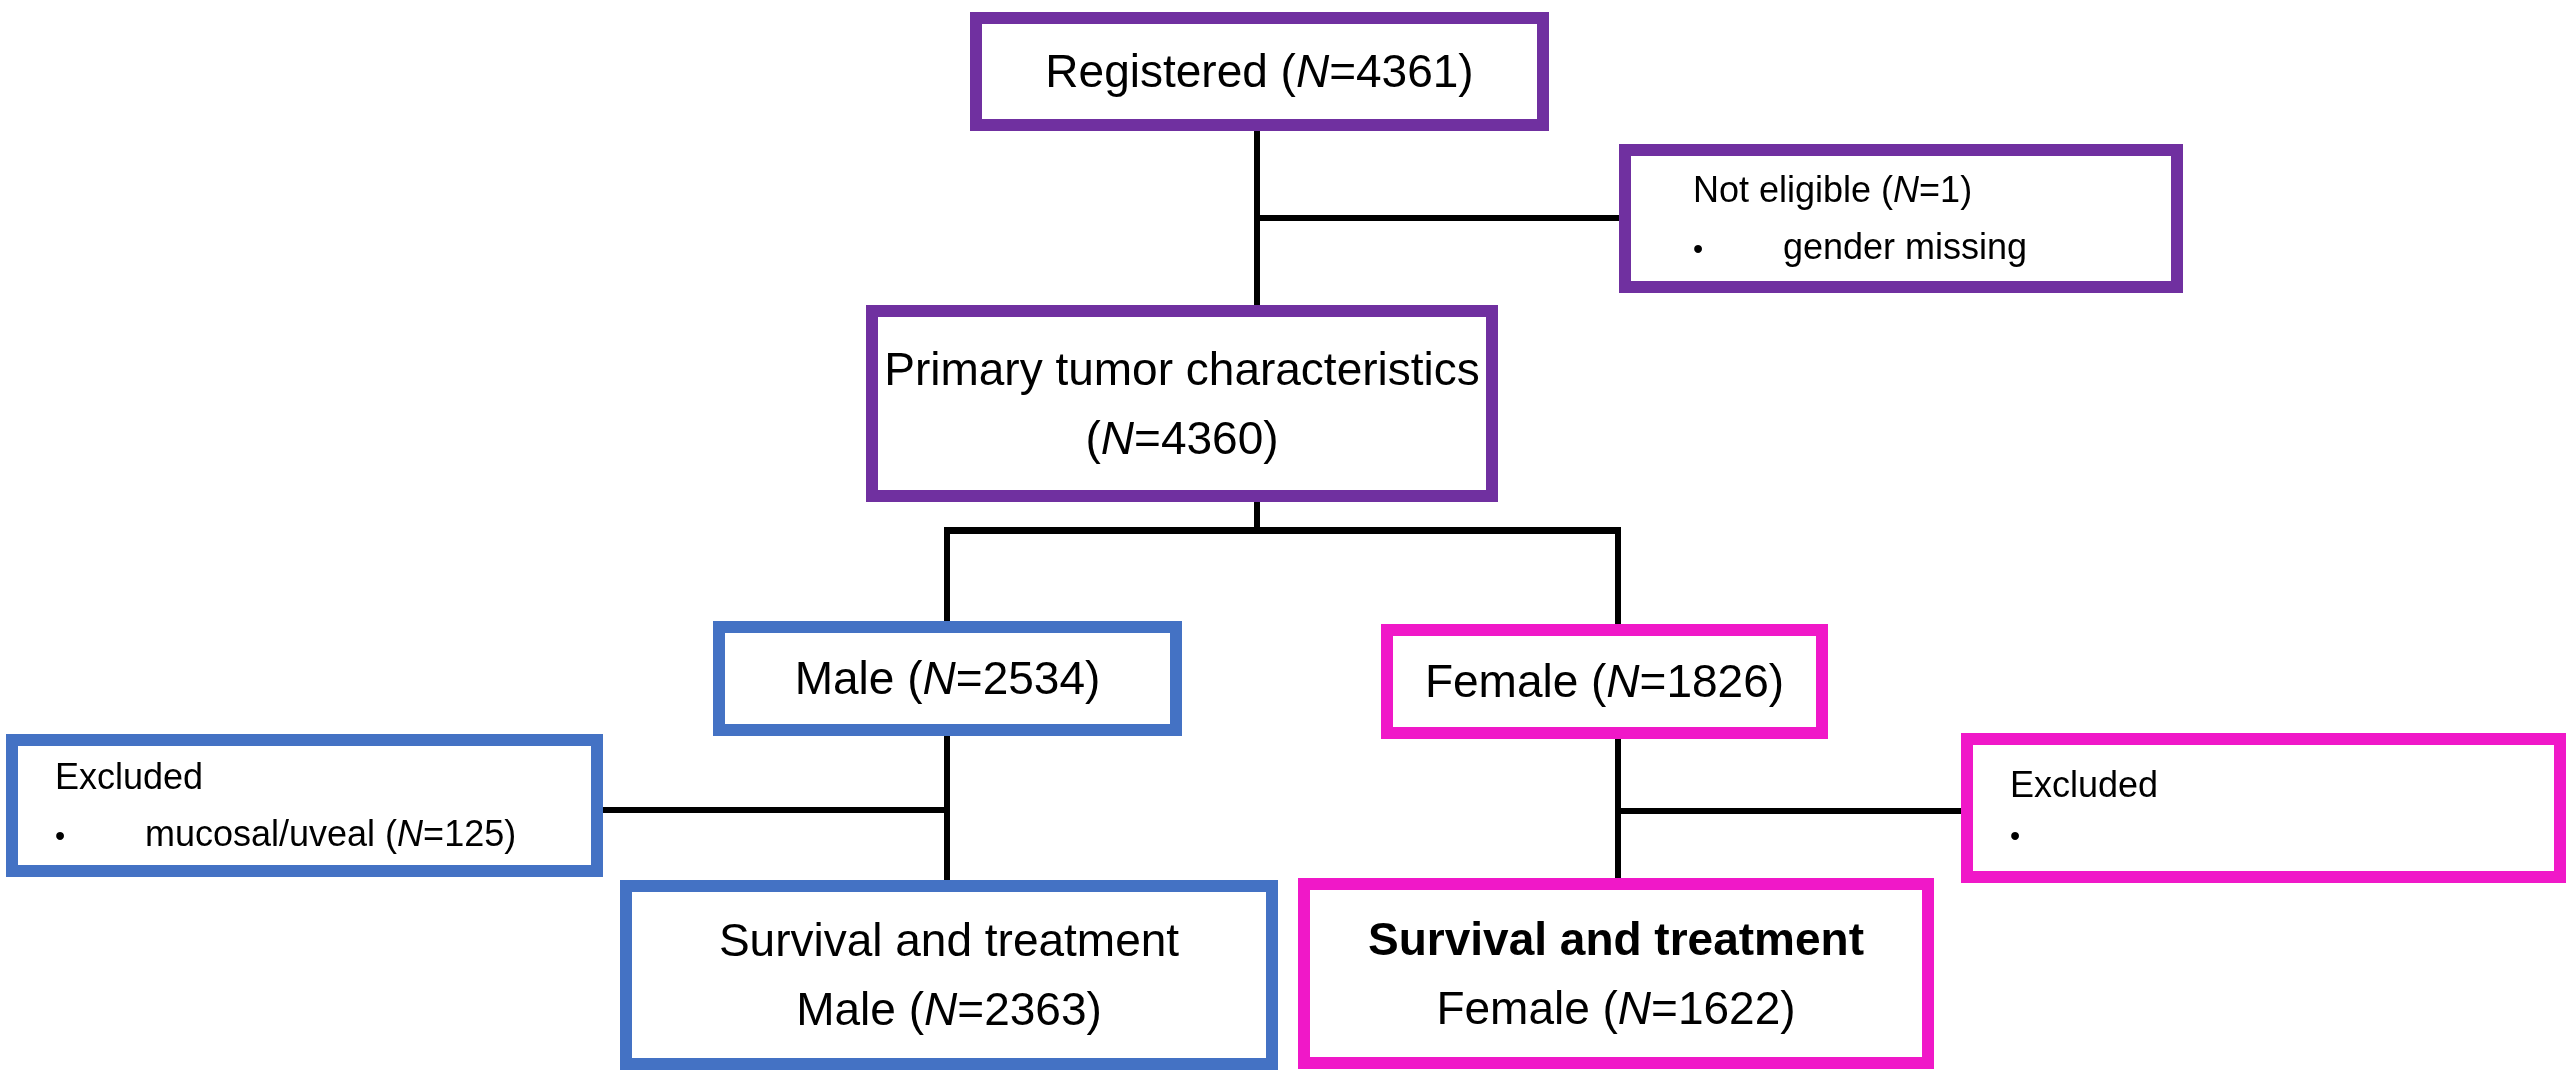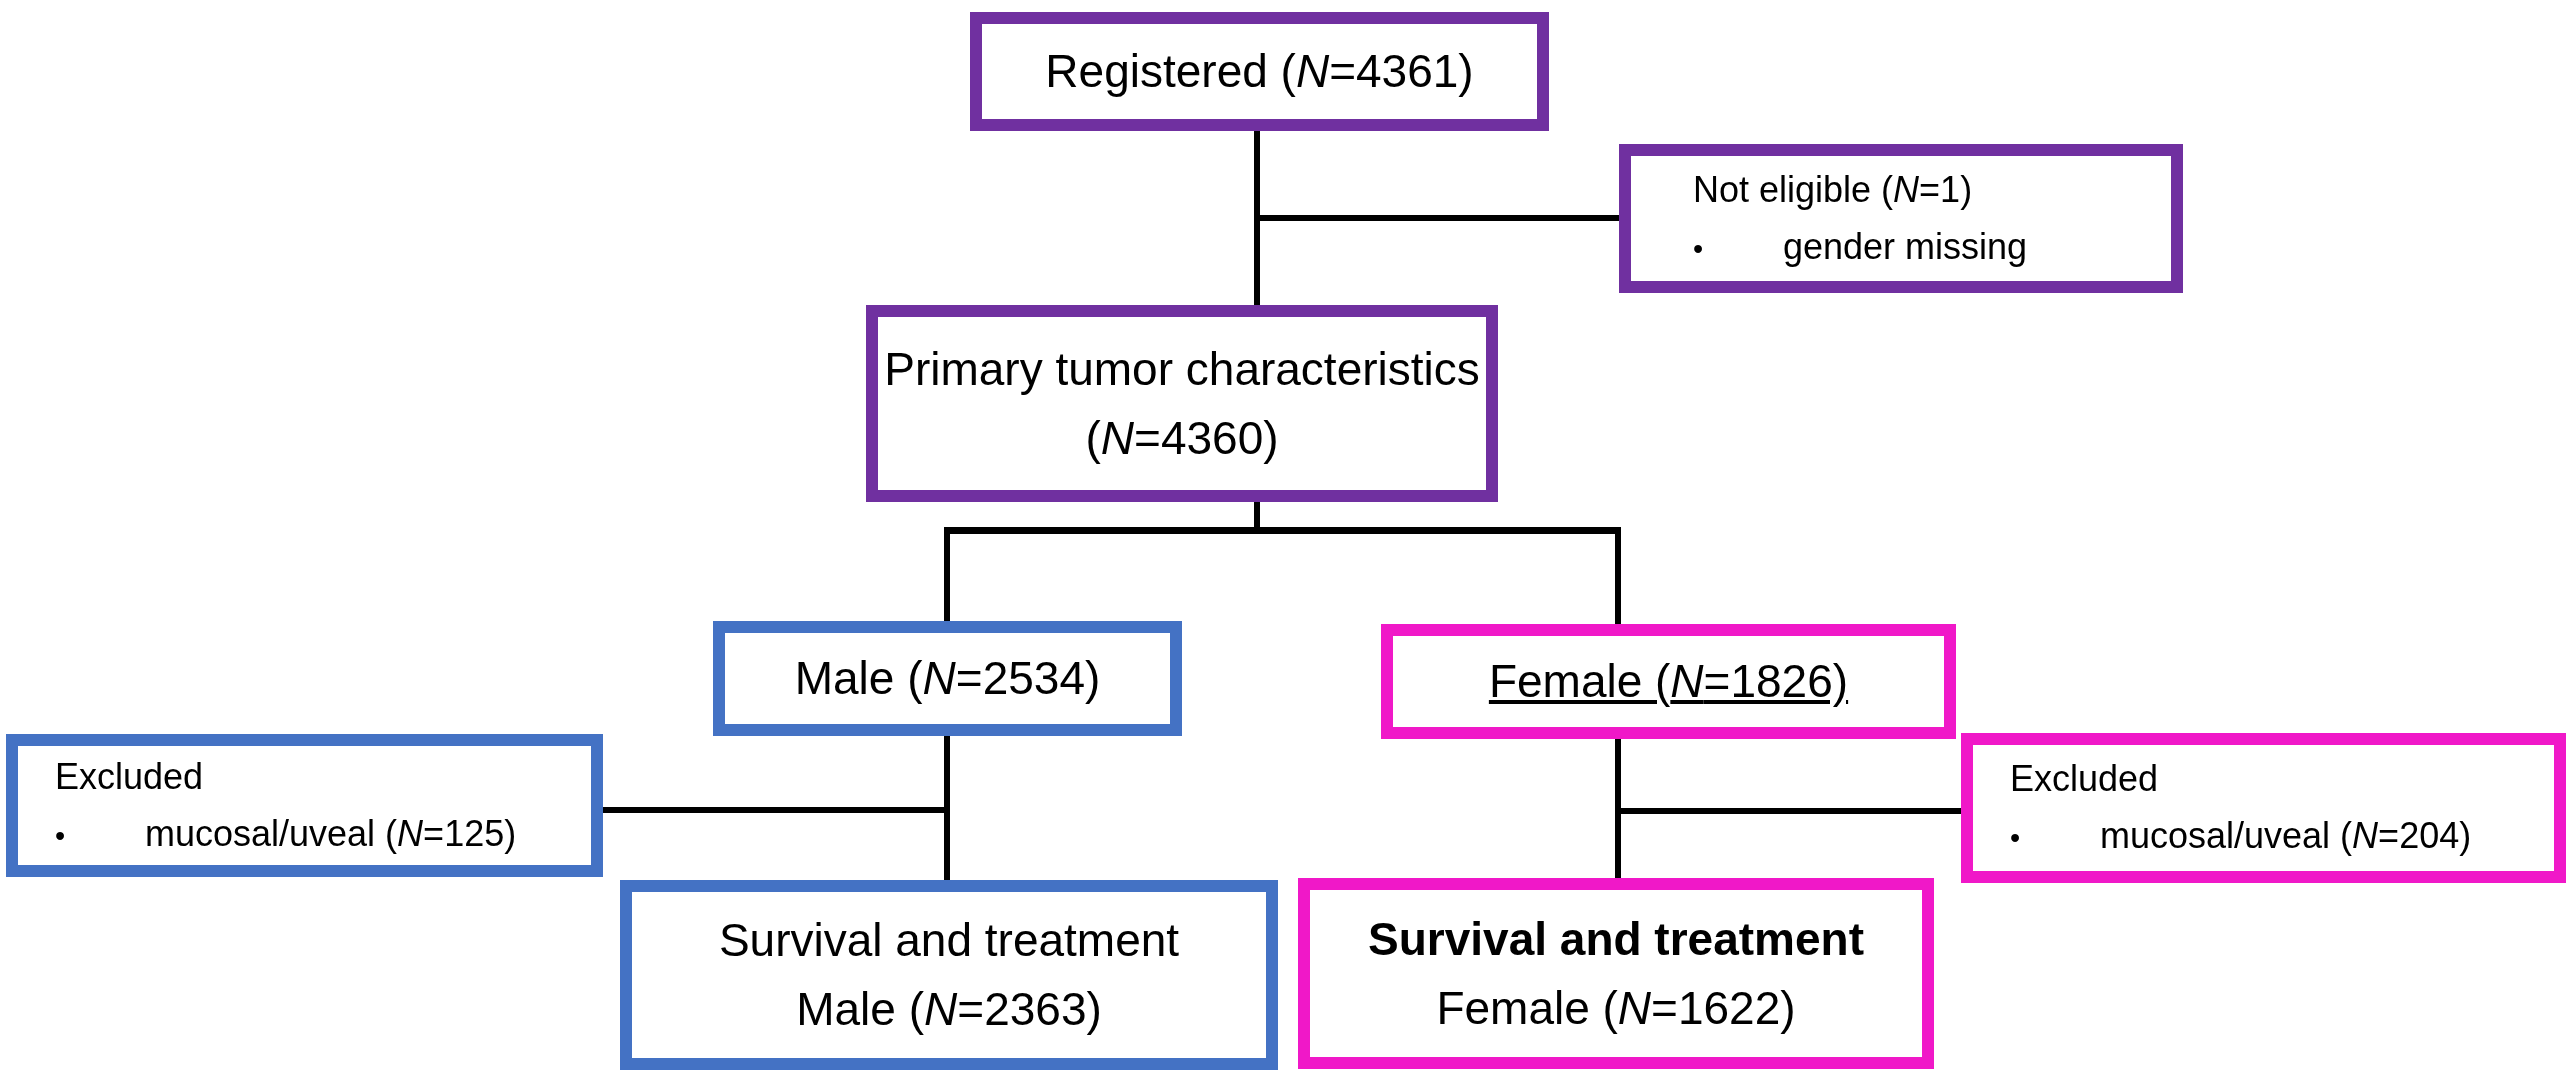--- a/index.html
+++ b/index.html
@@ -17,21 +17,21 @@
   .bold-line{font-weight:bold;}
 
   
   .line{position:absolute;background:#000;}
 
   
   #box-registered      {left:970px;top:12px;  width:579px; height:119px;}
   #box-not-eligible    {left:1619px;top:144px; width:564px; height:149px;padding-left:62px;}
   #box-primary         {left:866px;top:305px; width:632px;height:197px;}
   #box-male            {left:713px;top:621px;width:469px; height:115px;}
-  #box-female          {left:1381px;top:624px;width:575px; height:115px;text-decoration:underline;}
+  #box-female          {left:1381px;top:624px;width:447px; height:115px;}
   #box-excluded-male   {left:6px;  top:734px;width:597px; height:143px;padding-left:37px;}
   #box-excluded-female {left:1961px;top:733px;width:605px;height:150px;padding-left:37px;}
   #box-survival-male   {left:620px;top:880px;width:658px;height:190px;}
   #box-survival-female {left:1298px;top:878px;width:636px;height:191px;}
 
   #c-reg-primary   {left:1254px;top:131px; width:6px;  height:174px;}
   #c-to-noteligible{left:1254px;top:215px; width:365px; height:6px;}
   #c-primary-stub  {left:1254px;top:502px; width:6px;  height:31px;}
   #c-branch        {left:944px;top:527px; width:677px;height:7.2px;}
   #c-down-male     {left:944px;top:527px; width:6px;  height:94px;}
@@ -87,21 +87,20 @@
     <div class="indent">
         <span class="bullet">•</span>
         <span><span>mucosal/uveal (</span><i class="n">N</i><span>=125)</span></span>
       </div>
   </div>
 
   <div class="box side" id="box-excluded-female" style="border-color: rgb(240, 24, 200);">
     <div>Excluded</div>
     <div class="indent">
         <span class="bullet">•</span>
-        <span><span>mucosal/uveal (</span><i class="n">N</i><span>=204)</span></span>
       </div>
   </div>
 
   <div class="box" id="box-survival-male" style="border-color: rgb(68, 114, 196);">
     <div>Survival and treatment</div>
     <div><span>Male (</span><i class="n">N</i><span>=2363)</span></div>
   </div>
 
   <div class="box" id="box-survival-female" style="border-color: rgb(240, 24, 200);">
     <div class="bold-line">Survival and treatment</div>

